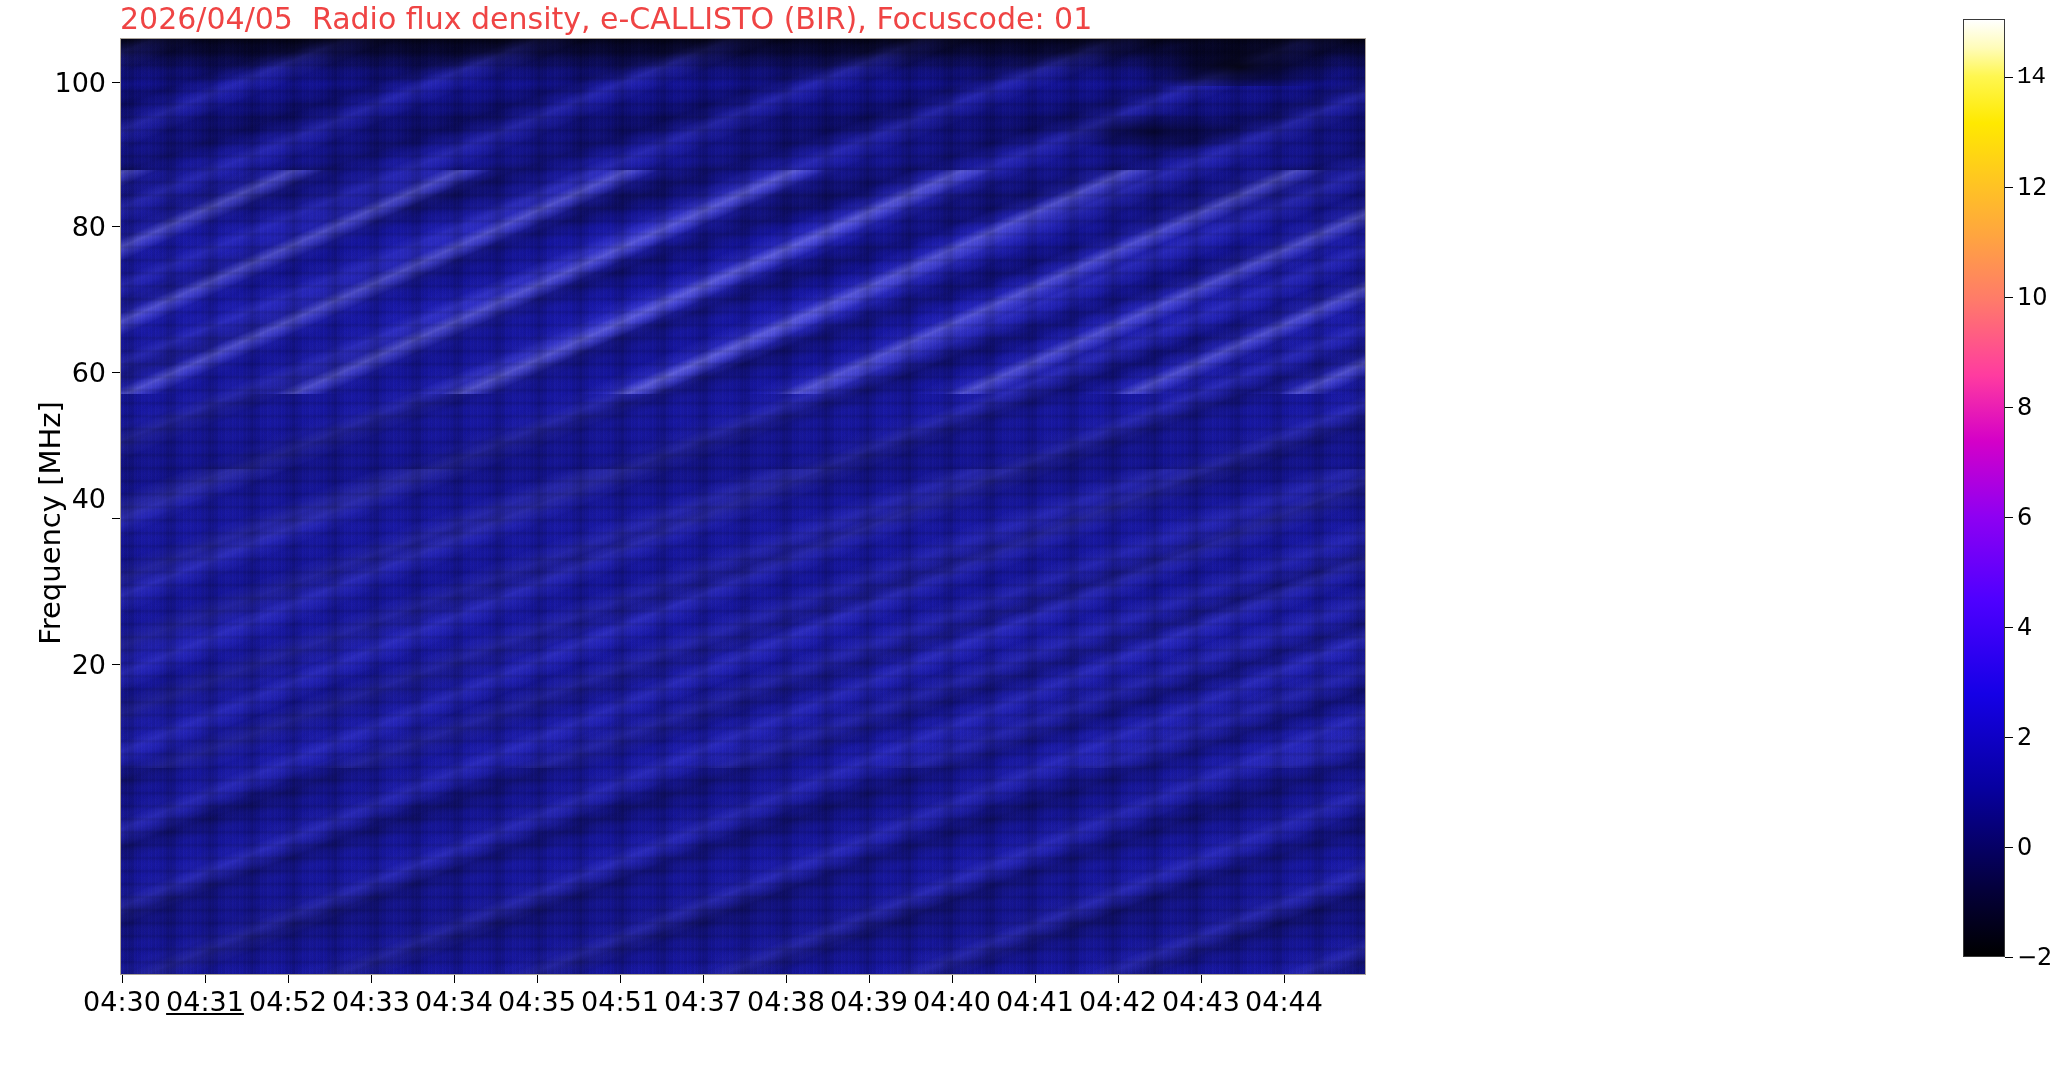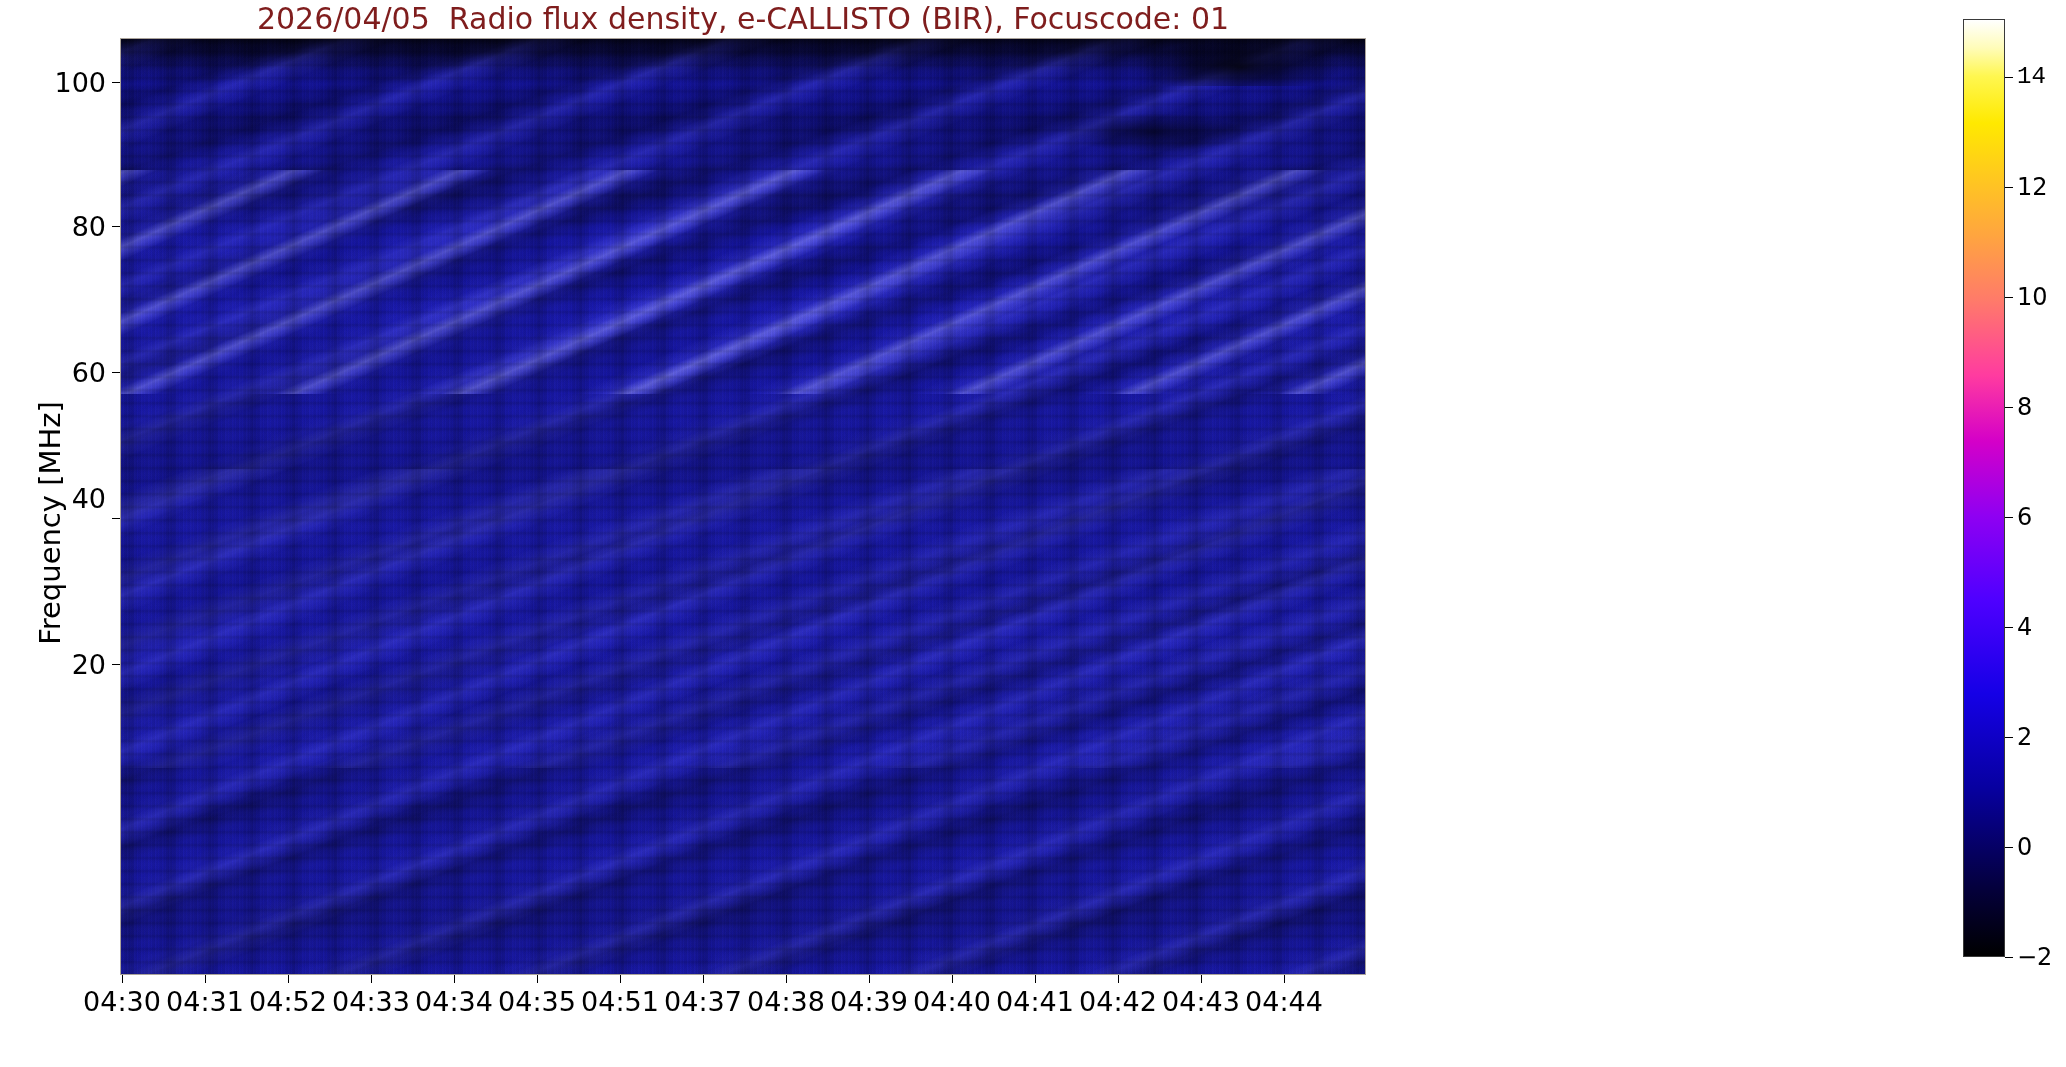--- a/index.html
+++ b/index.html
@@ -24,25 +24,25 @@
     height: 1067px;
     background: #ffffff;
   }
 
   
   #plot-title {
     position: absolute;
     left: 120px;
     top: 2px;
     width: 1246px;
-    text-align: center;
+    text-align: left;
     font-size: 30px;
     line-height: 34px;
     white-space: pre;
-    color: #7f1d1d;
+    color: #ef4444;
   }
 
   
   #axes {
     position: absolute;
     left: 120px;
     top: 38px;
     width: 1246px;
     height: 937px;
     border: 1px solid #aaa39a;
@@ -344,21 +344,21 @@
   <div class="ytick-mark" style="top:518px;"></div>
   <div class="ytick-label-pos" style="top:485px;">40</div>
 
   <div class="ytick-mark" style="top:664px;"></div>
   <div class="ytick-label-pos" style="top:651px;">20</div>
 
   <div class="xtick-mark" style="left:122px;"></div>
   <div class="xtick-label" style="left:122px;">04:30</div>
 
   <div class="xtick-mark" style="left:205px;"></div>
-  <div class="xtick-label" style="left:205px;">04:31</div>
+  <div class="xtick-label" style="left:205px;text-decoration:underline;">04:31</div>
 
   <div class="xtick-mark" style="left:288px;"></div>
   <div class="xtick-label" style="left:288px;">04:52</div>
 
   <div class="xtick-mark" style="left:371px;"></div>
   <div class="xtick-label" style="left:371px;">04:33</div>
 
   <div class="xtick-mark" style="left:454px;"></div>
   <div class="xtick-label" style="left:454px;">04:34</div>
 

